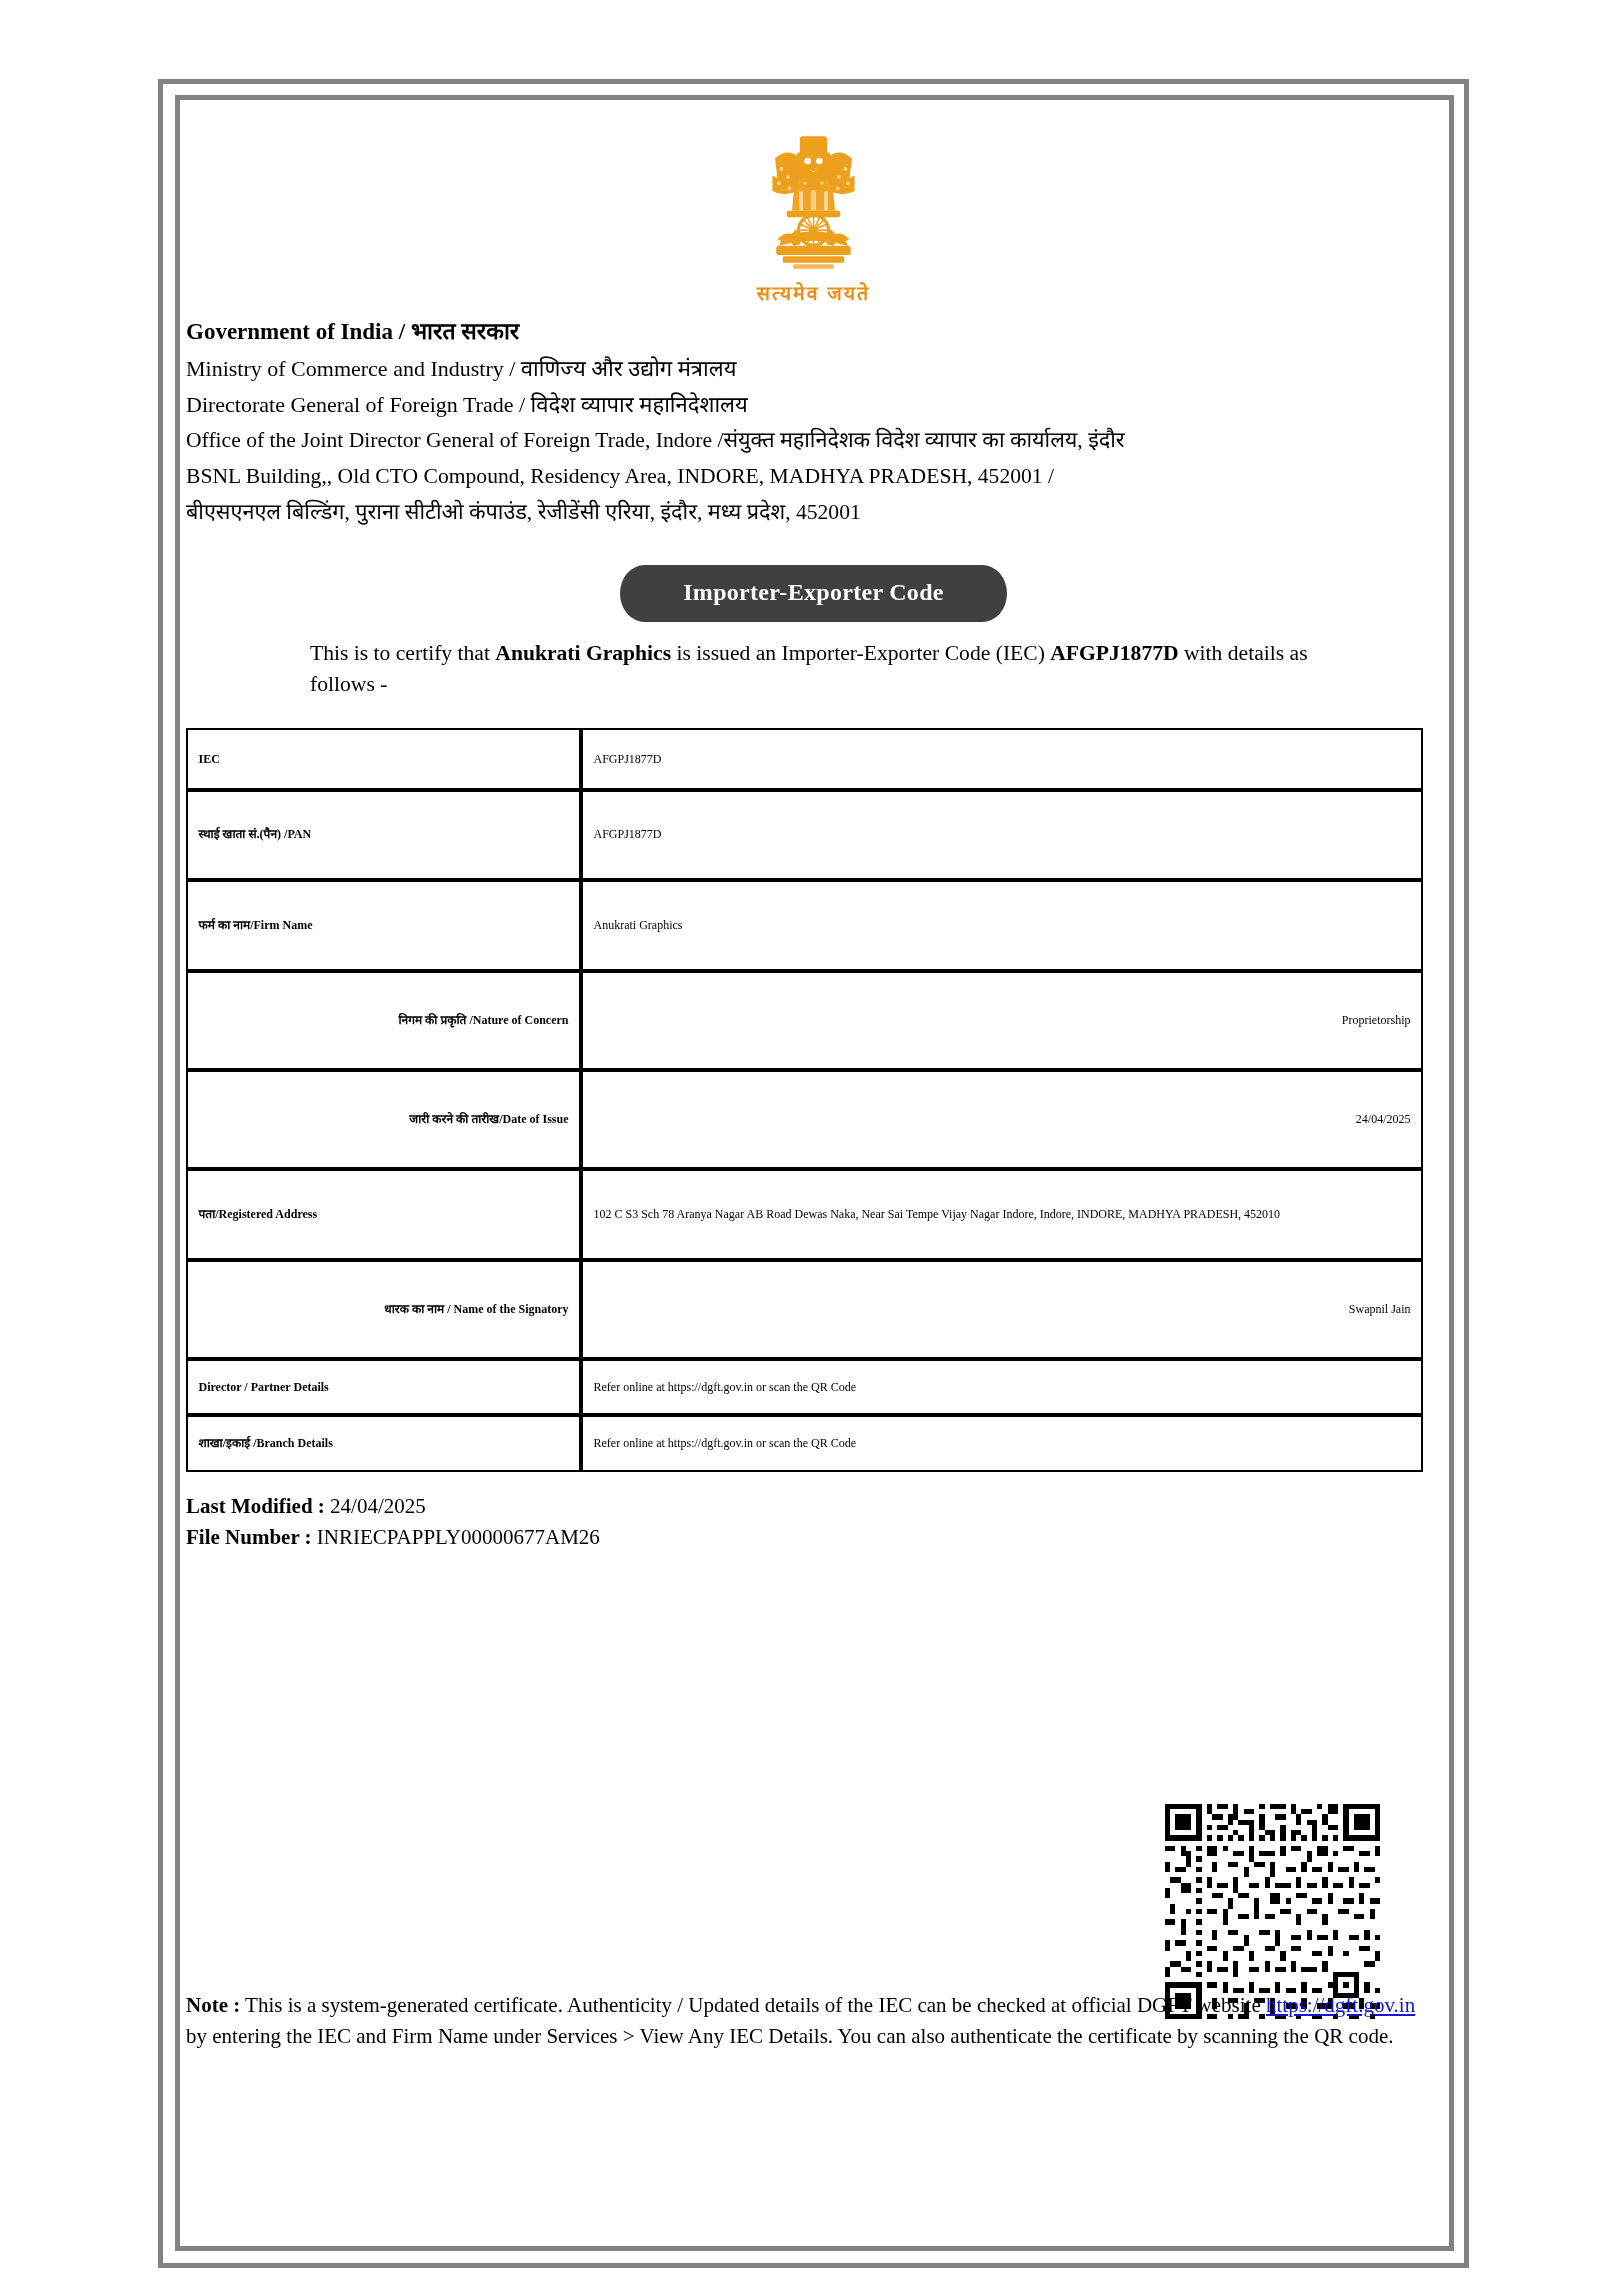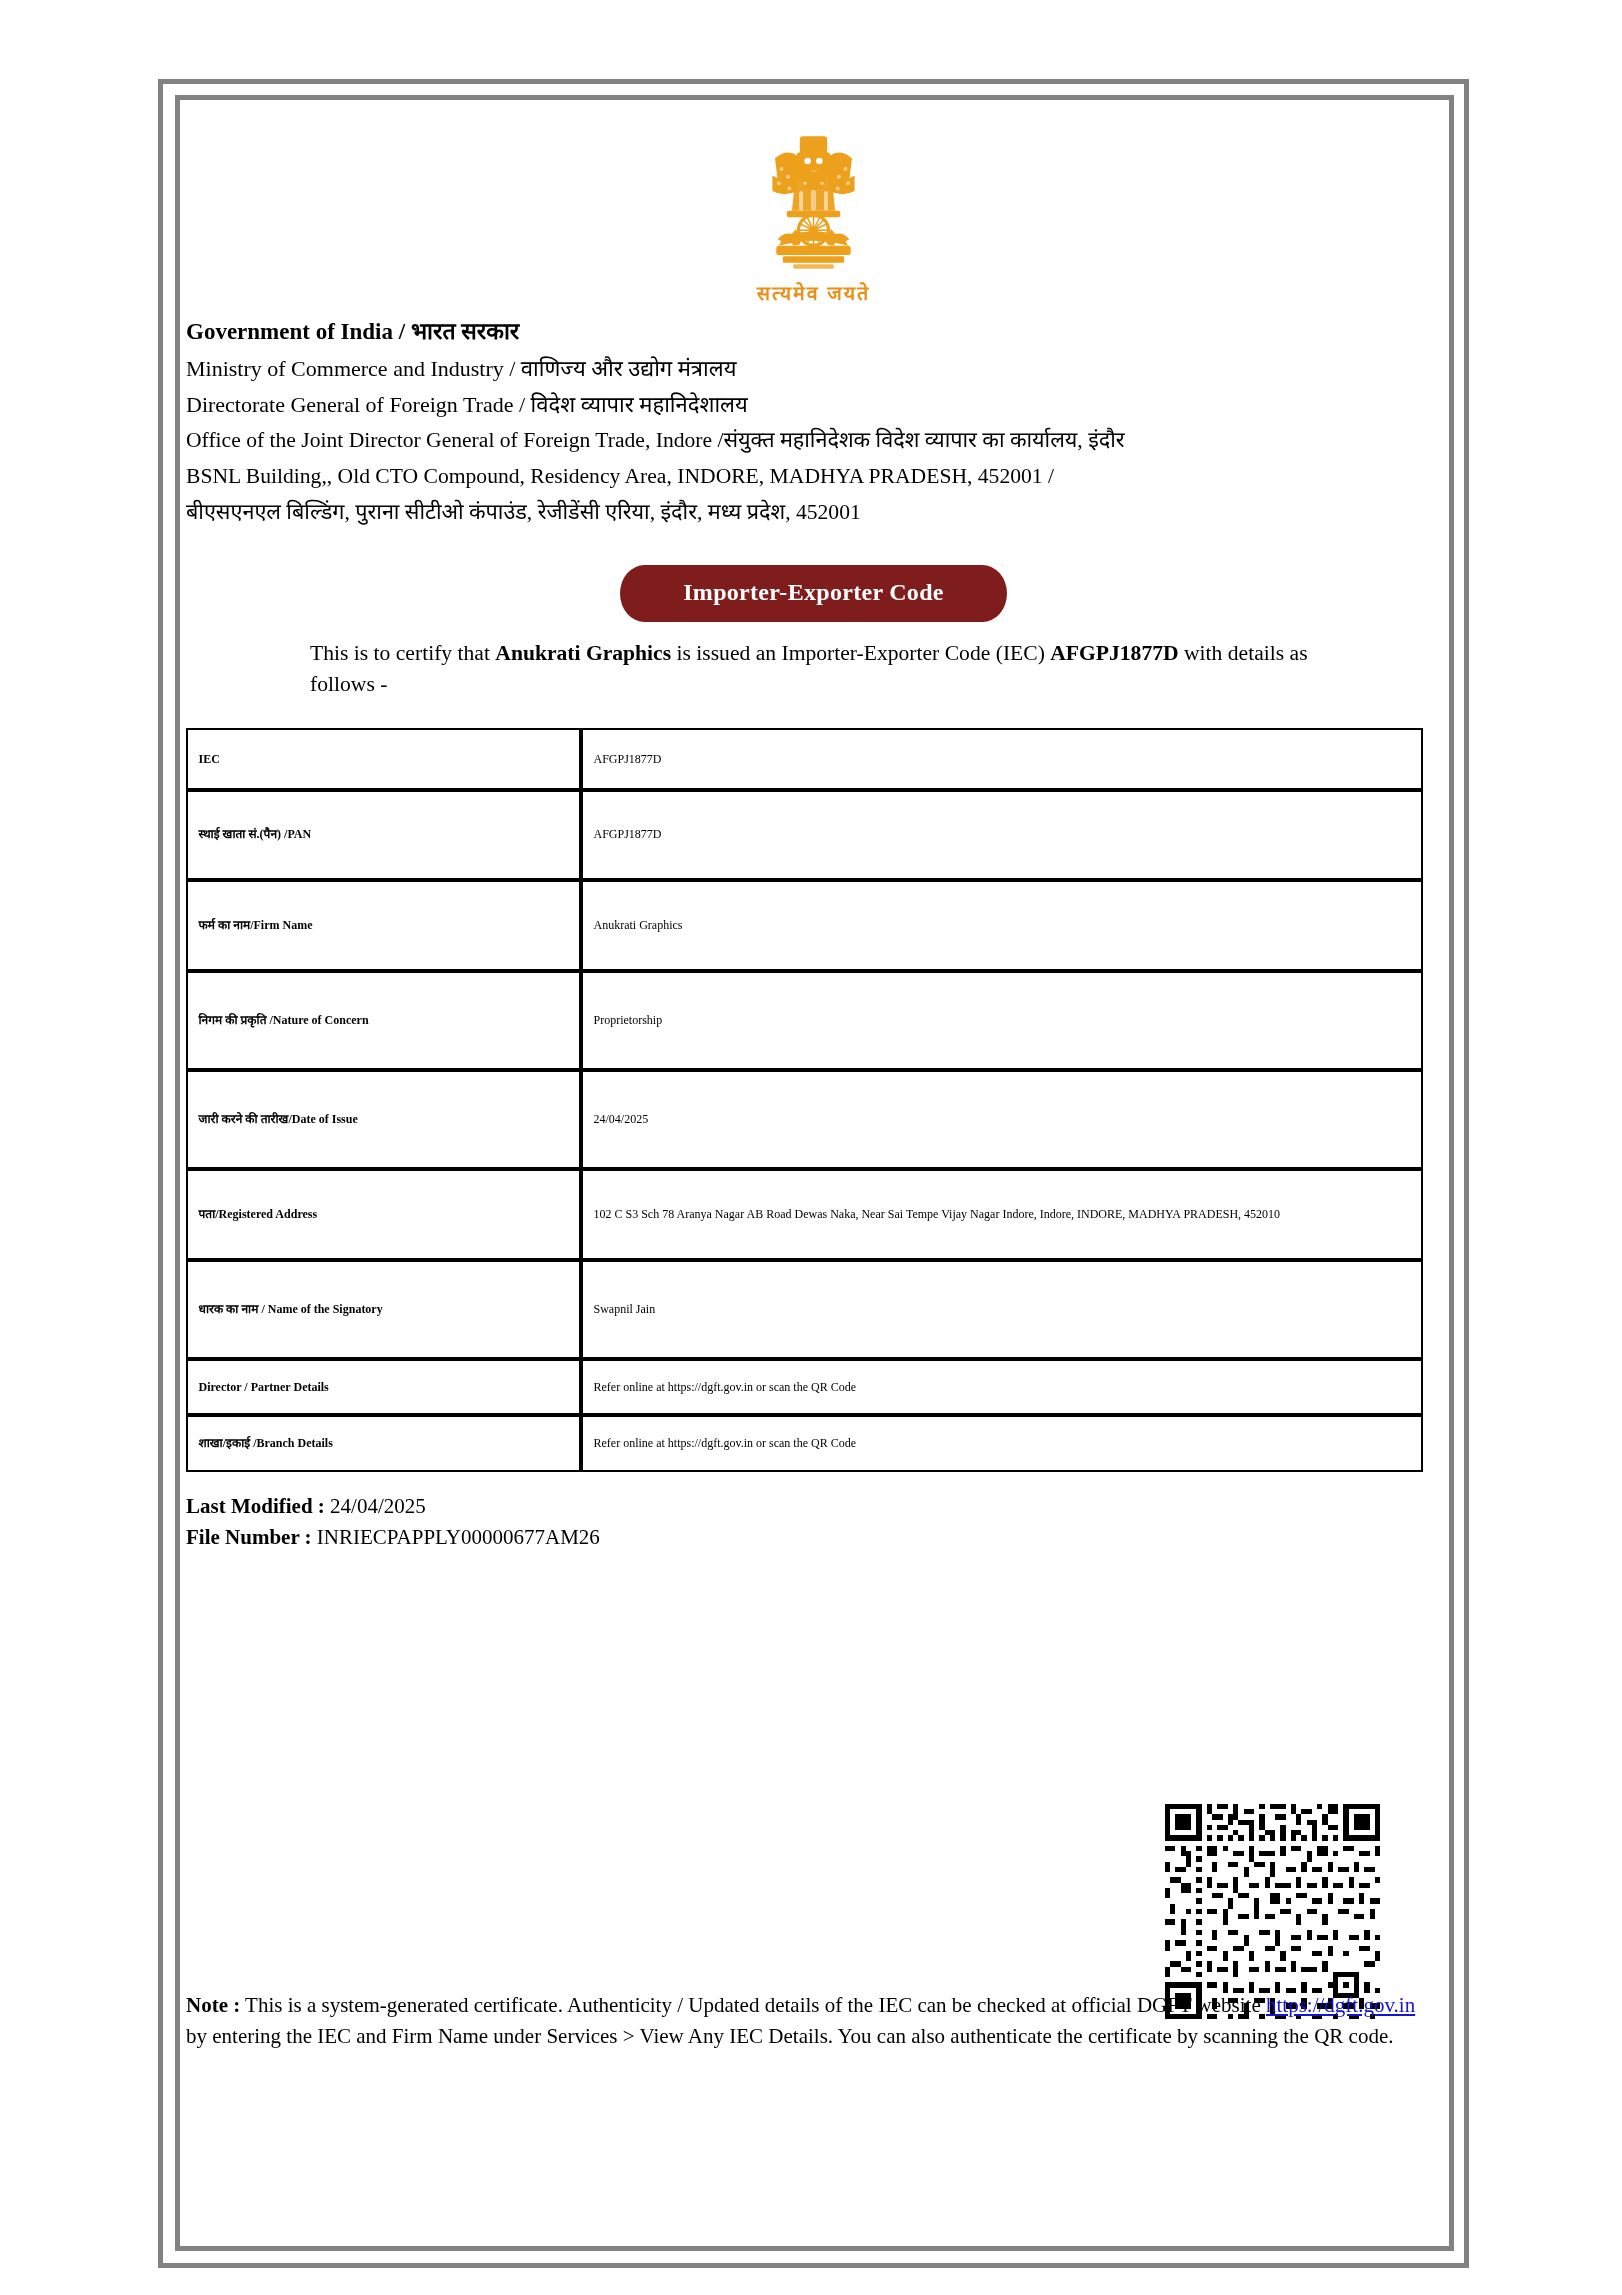--- a/index.html
+++ b/index.html
@@ -82,21 +82,21 @@
     font-size: 21.6px;
   }
 
   
   .badge-row {
     text-align: center;
     margin-top: 34px;
   }
   .badge {
     display: inline-block;
-    background: #7f1d1d;
+    background: #404040;
     color: #ffffff;
     font-weight: 700;
     font-size: 24px;
     padding: 14.4px 63px 15.7px 63px;
     border-radius: 38px 38px 38px 38px / 44px 44px 44px 44px;
     letter-spacing: 0.3px;
   }
 
   
   .certify {
@@ -124,21 +124,21 @@
     line-height: 1.42;
   }
   .details-table td.label {
     width: 370px;
     font-weight: 700;
   }
   .details-table td.value {
     font-weight: 400;
   }
   .details-table tr td { height: 39px; }
-  .details-table tr.tall td { height: 77px; }
+  .details-table tr.tall td { height: 77px; text-align: right; }
   .details-table tr.tall2 td { height: 68px; }
   .details-table tr.short td { height: 34px; }
 
   
   .meta {
     margin-top: 19.6px;
     font-size: 21px;
     line-height: 1.44;
   }
   .meta .k { font-weight: 700; }

